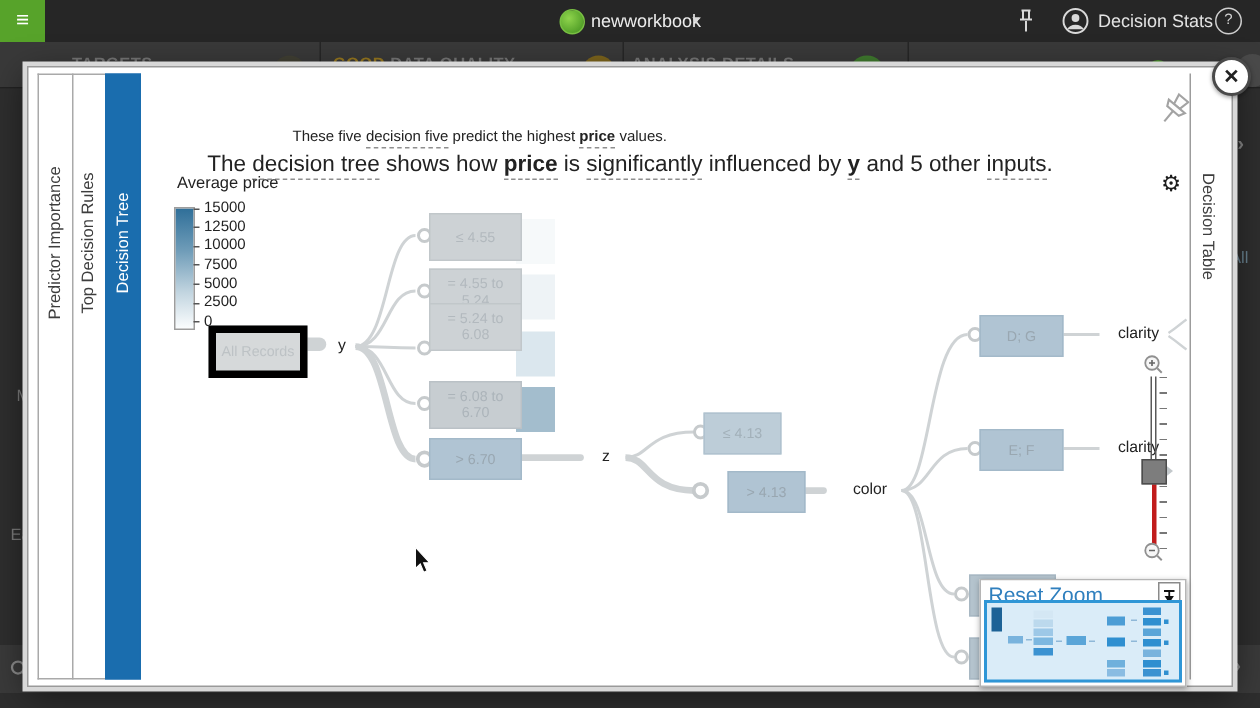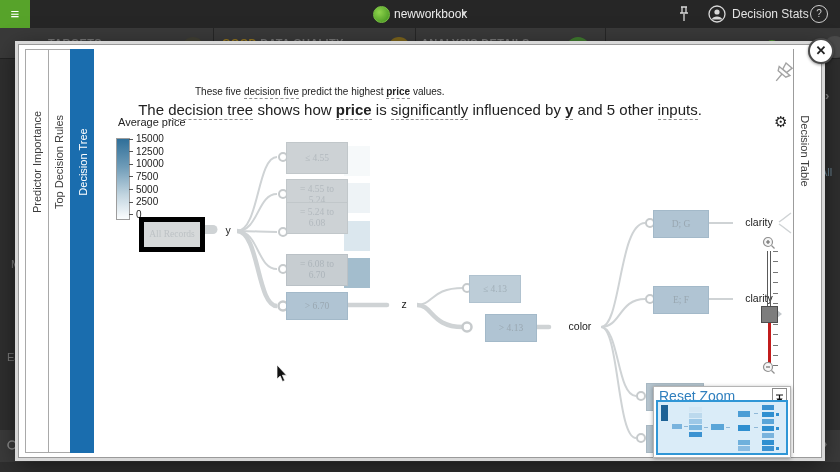--- a/index.html
+++ b/index.html
@@ -66,21 +66,21 @@
   .legend-title{position:absolute;left:99px;top:71px;font-size:11px;font-weight:normal;color:#222;}
   .legend-bar{position:absolute;left:97px;top:93px;width:12px;height:80px;border:1px solid #9d9d9d;
               background:linear-gradient(#2f6f99,#6f9cb8 35%,#c2d5e0 70%,#fbfdfe);}
   .legend-ticks{position:absolute;left:110px;top:89px;height:86px;display:flex;flex-direction:column;justify-content:space-between;}
   .ltick{display:flex;align-items:center;font-size:10px;color:#222;line-height:10px;}
   .ltick i{display:inline-block;width:4px;height:1px;background:#555;margin-right:3px;}
 
   
   .tree-svg{position:absolute;left:0;top:0;width:802px;height:412px;z-index:1;}
   .node{position:absolute;display:flex;align-items:center;justify-content:center;text-align:center;
-        font-size:9.5px;line-height:11px;white-space:pre-line;z-index:2;cursor:pointer;font-family:Liberation Serif, serif;}
+        font-size:9.5px;line-height:11px;white-space:pre-line;z-index:2;cursor:pointer;}
   .ghost{position:absolute;z-index:1;}
   .t-root{background:#d6d9da;border:5px solid #000000;color:#bdc2c5;margin-left:20px;}
   .t-g{background:#cdd2d5;border:1px solid #c1c7ca;color:#b2b9be;}
   .t-g2{background:#c7cdd1;border:1px solid #bac1c6;color:#acb4ba;}
   .t-b{background:#b0c4d3;border:1px solid #a3b9c9;color:#99a7b1;}
   .t-bl{background:#bdcdd8;border:1px solid #b0c2cf;color:#a2b0b9;}
   .t-h{background:#b4c3cd;border:1px solid #a8b8c3;color:#9aa8b1;}
   .lvl-label{position:absolute;font-size:10.5px;color:#222;z-index:2;text-align:center;}
 
   

